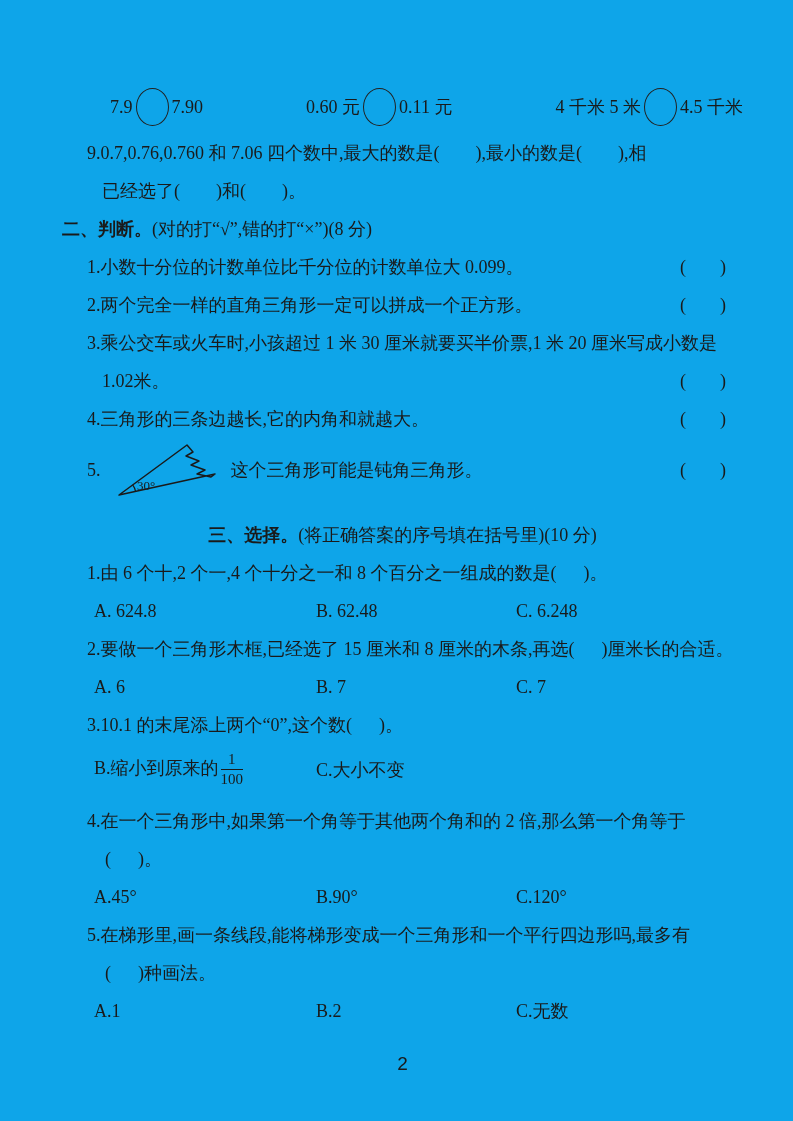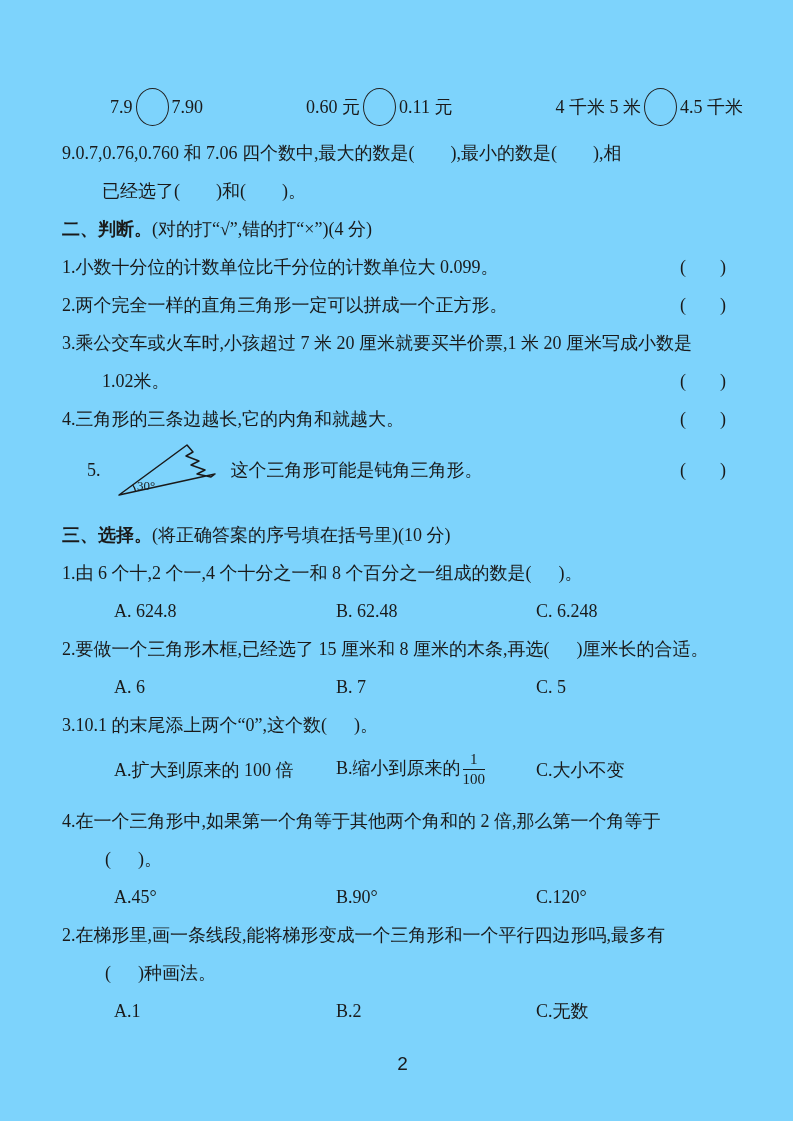--- a/index.html
+++ b/index.html
@@ -1,28 +1,28 @@
 <!DOCTYPE html>
 <html><head>
 <meta charset="utf-8">
 <style>
   html,body{margin:0;padding:0;background:#ffffff;}
   .sheet{
     position:relative;
     width:793px;height:1121px;
-    background:#7dd3fc;
+    background:#0ea5e9;
     color:#1a1a1a;
     font-family:"Liberation Serif","DejaVu Serif",serif;
     font-size:18px;
     overflow:hidden;
   }
   .content{padding:86px 50px 0 62px;}
   .line{line-height:38px;margin:0;white-space:pre;}
   [data-bind]{white-space:pre;}
-  .ind1{}
+  .ind1{margin-left:25px;}
   .ind2{margin-left:40px;}
   .ind3{margin-left:43px;}
 
   
   .compare-row{display:flex;justify-content:space-between;margin-left:48px;height:42px;align-items:center;}
   .cmp-pair{display:inline-flex;align-items:center;}
   .cmp-circle{
     display:inline-block;width:33px;height:38px;
     border:1.6px solid #222;border-radius:50%;
     margin:0 3px;box-sizing:border-box;background:transparent;
@@ -38,32 +38,32 @@
   .bracket{margin-right:16px;white-space:pre;letter-spacing:1px;}
 
   
   .jrow-fig{display:flex;align-items:center;height:64px;margin:0;}
   .jrow-fig .num{margin-left:25px;}
   .jrow-fig svg{margin-left:14px;}
   .jrow-fig .stmt{margin-left:12px;}
   .jrow-fig .spacer{flex:1;}
 
   
-  .opts{display:grid;grid-template-columns:222px 200px 1fr;margin-left:52px;line-height:38px;}
+  .opts{display:grid;grid-template-columns:222px 200px 1fr;margin-left:32px;line-height:38px;}
   .opts-tall{align-items:center;height:52px;line-height:normal;}
   .opt{white-space:pre;}
 
   
   .frac{display:inline-block;text-align:center;vertical-align:middle;line-height:1.1;font-size:15px;margin-left:2px;position:relative;top:-1px;}
   .frac .num{display:block;border-bottom:1.4px solid #1a1a1a;padding:0 4px 1px;}
   .frac .den{display:block;padding-top:1px;}
 
   .footer{margin-top:24px;line-height:20px;text-align:center;font-family:"Liberation Sans","DejaVu Sans",sans-serif;font-size:19px;}
   .mt6{margin-top:6px;}
-  .mt14{margin-top:14px;}
+  .mt14{margin-top:14px;text-align:center;}
 </style>
 </head>
 <body>
 
 <div class="sheet">
   <div class="content">
 
     <div class="compare-row">
       <span class="cmp-pair">
         <span data-bind="compare_row.pairs.0.left">7.9</span>
@@ -79,31 +79,31 @@
         <span data-bind="compare_row.pairs.2.left">4 千米 5 米</span>
         <span class="cmp-circle"></span>
         <span data-bind="compare_row.pairs.2.right">4.5 千米</span>
       </span>
     </div>
 
     <p class="line ind1 mt6" data-bind="fill_section.q9_line1">9.0.7,0.76,0.760 和 7.06 四个数中,最大的数是(        ),最小的数是(        ),相</p>
     <p class="line ind2" data-bind="fill_section.q9_line2">已经选了(        )和(        )。</p>
 
 
-    <p class="line sec-hdr"><span data-bind="judge_section.title">二、判断。</span><span class="sec-note" data-bind="judge_section.note">(对的打“√”,错的打“×”)(4 分)</span></p>
+    <p class="line sec-hdr"><span data-bind="judge_section.title">二、判断。</span><span class="sec-note" data-bind="judge_section.note">(对的打“√”,错的打“×”)(8 分)</span></p>
 
     <p class="jrow">
       <span class="stmt ind1" data-bind="judge_section.items.0.text">1.小数十分位的计数单位比千分位的计数单位大 0.099。</span>
       <span class="bracket" data-bind="judge_section.bracket">(      )</span>
     </p>
     <p class="jrow">
       <span class="stmt ind1" data-bind="judge_section.items.1.text">2.两个完全一样的直角三角形一定可以拼成一个正方形。</span>
       <span class="bracket" data-bind="judge_section.bracket">(      )</span>
     </p>
-    <p class="line ind1" data-bind="judge_section.items.2.line1">3.乘公交车或火车时,小孩超过 7 米 20 厘米就要买半价票,1 米 20 厘米写成小数是</p>
+    <p class="line ind1" data-bind="judge_section.items.2.line1">3.乘公交车或火车时,小孩超过 1 米 30 厘米就要买半价票,1 米 20 厘米写成小数是</p>
     <p class="jrow">
       <span class="stmt ind2" data-bind="judge_section.items.2.line2">1.02米。</span>
       <span class="bracket" data-bind="judge_section.bracket">(      )</span>
     </p>
     <p class="jrow">
       <span class="stmt ind1" data-bind="judge_section.items.3.text">4.三角形的三条边越长,它的内角和就越大。</span>
       <span class="bracket" data-bind="judge_section.bracket">(      )</span>
     </p>
 
     <div class="jrow-fig">
@@ -124,39 +124,38 @@
     <div class="opts">
       <span class="opt" data-bind="choice_section.questions.0.options.0">A. 624.8</span>
       <span class="opt" data-bind="choice_section.questions.0.options.1">B. 62.48</span>
       <span class="opt" data-bind="choice_section.questions.0.options.2">C. 6.248</span>
     </div>
 
     <p class="line ind1" data-bind="choice_section.questions.1.text">2.要做一个三角形木框,已经选了 15 厘米和 8 厘米的木条,再选(      )厘米长的合适。</p>
     <div class="opts">
       <span class="opt" data-bind="choice_section.questions.1.options.0">A. 6</span>
       <span class="opt" data-bind="choice_section.questions.1.options.1">B. 7</span>
-      <span class="opt" data-bind="choice_section.questions.1.options.2">C. 5</span>
+      <span class="opt" data-bind="choice_section.questions.1.options.2">C. 7</span>
     </div>
 
     <p class="line ind1" data-bind="choice_section.questions.2.text">3.10.1 的末尾添上两个“0”,这个数(      )。</p>
     <div class="opts opts-tall">
-      <span class="opt" data-bind="choice_section.questions.2.options.0">A.扩大到原来的 100 倍</span>
       <span class="opt"><span data-bind="choice_section.questions.2.options.1">B.缩小到原来的</span><span class="frac"><span class="num" data-bind="choice_section.questions.2.fraction.numerator">1</span><span class="den" data-bind="choice_section.questions.2.fraction.denominator">100</span></span></span>
       <span class="opt" data-bind="choice_section.questions.2.options.2">C.大小不变</span>
     </div>
 
     <p class="line ind1 mt6" data-bind="choice_section.questions.3.line1">4.在一个三角形中,如果第一个角等于其他两个角和的 2 倍,那么第一个角等于</p>
     <p class="line ind3" data-bind="choice_section.questions.3.line2">(      )。</p>
     <div class="opts">
       <span class="opt" data-bind="choice_section.questions.3.options.0">A.45°</span>
       <span class="opt" data-bind="choice_section.questions.3.options.1">B.90°</span>
       <span class="opt" data-bind="choice_section.questions.3.options.2">C.120°</span>
     </div>
 
-    <p class="line ind1" data-bind="choice_section.questions.4.line1">2.在梯形里,画一条线段,能将梯形变成一个三角形和一个平行四边形吗,最多有</p>
+    <p class="line ind1" data-bind="choice_section.questions.4.line1">5.在梯形里,画一条线段,能将梯形变成一个三角形和一个平行四边形吗,最多有</p>
     <p class="line ind3" data-bind="choice_section.questions.4.line2">(      )种画法。</p>
     <div class="opts">
       <span class="opt" data-bind="choice_section.questions.4.options.0">A.1</span>
       <span class="opt" data-bind="choice_section.questions.4.options.1">B.2</span>
       <span class="opt" data-bind="choice_section.questions.4.options.2">C.无数</span>
     </div>
 
     <div class="footer" data-bind="footer.page_number">2</div>
 
   </div>

